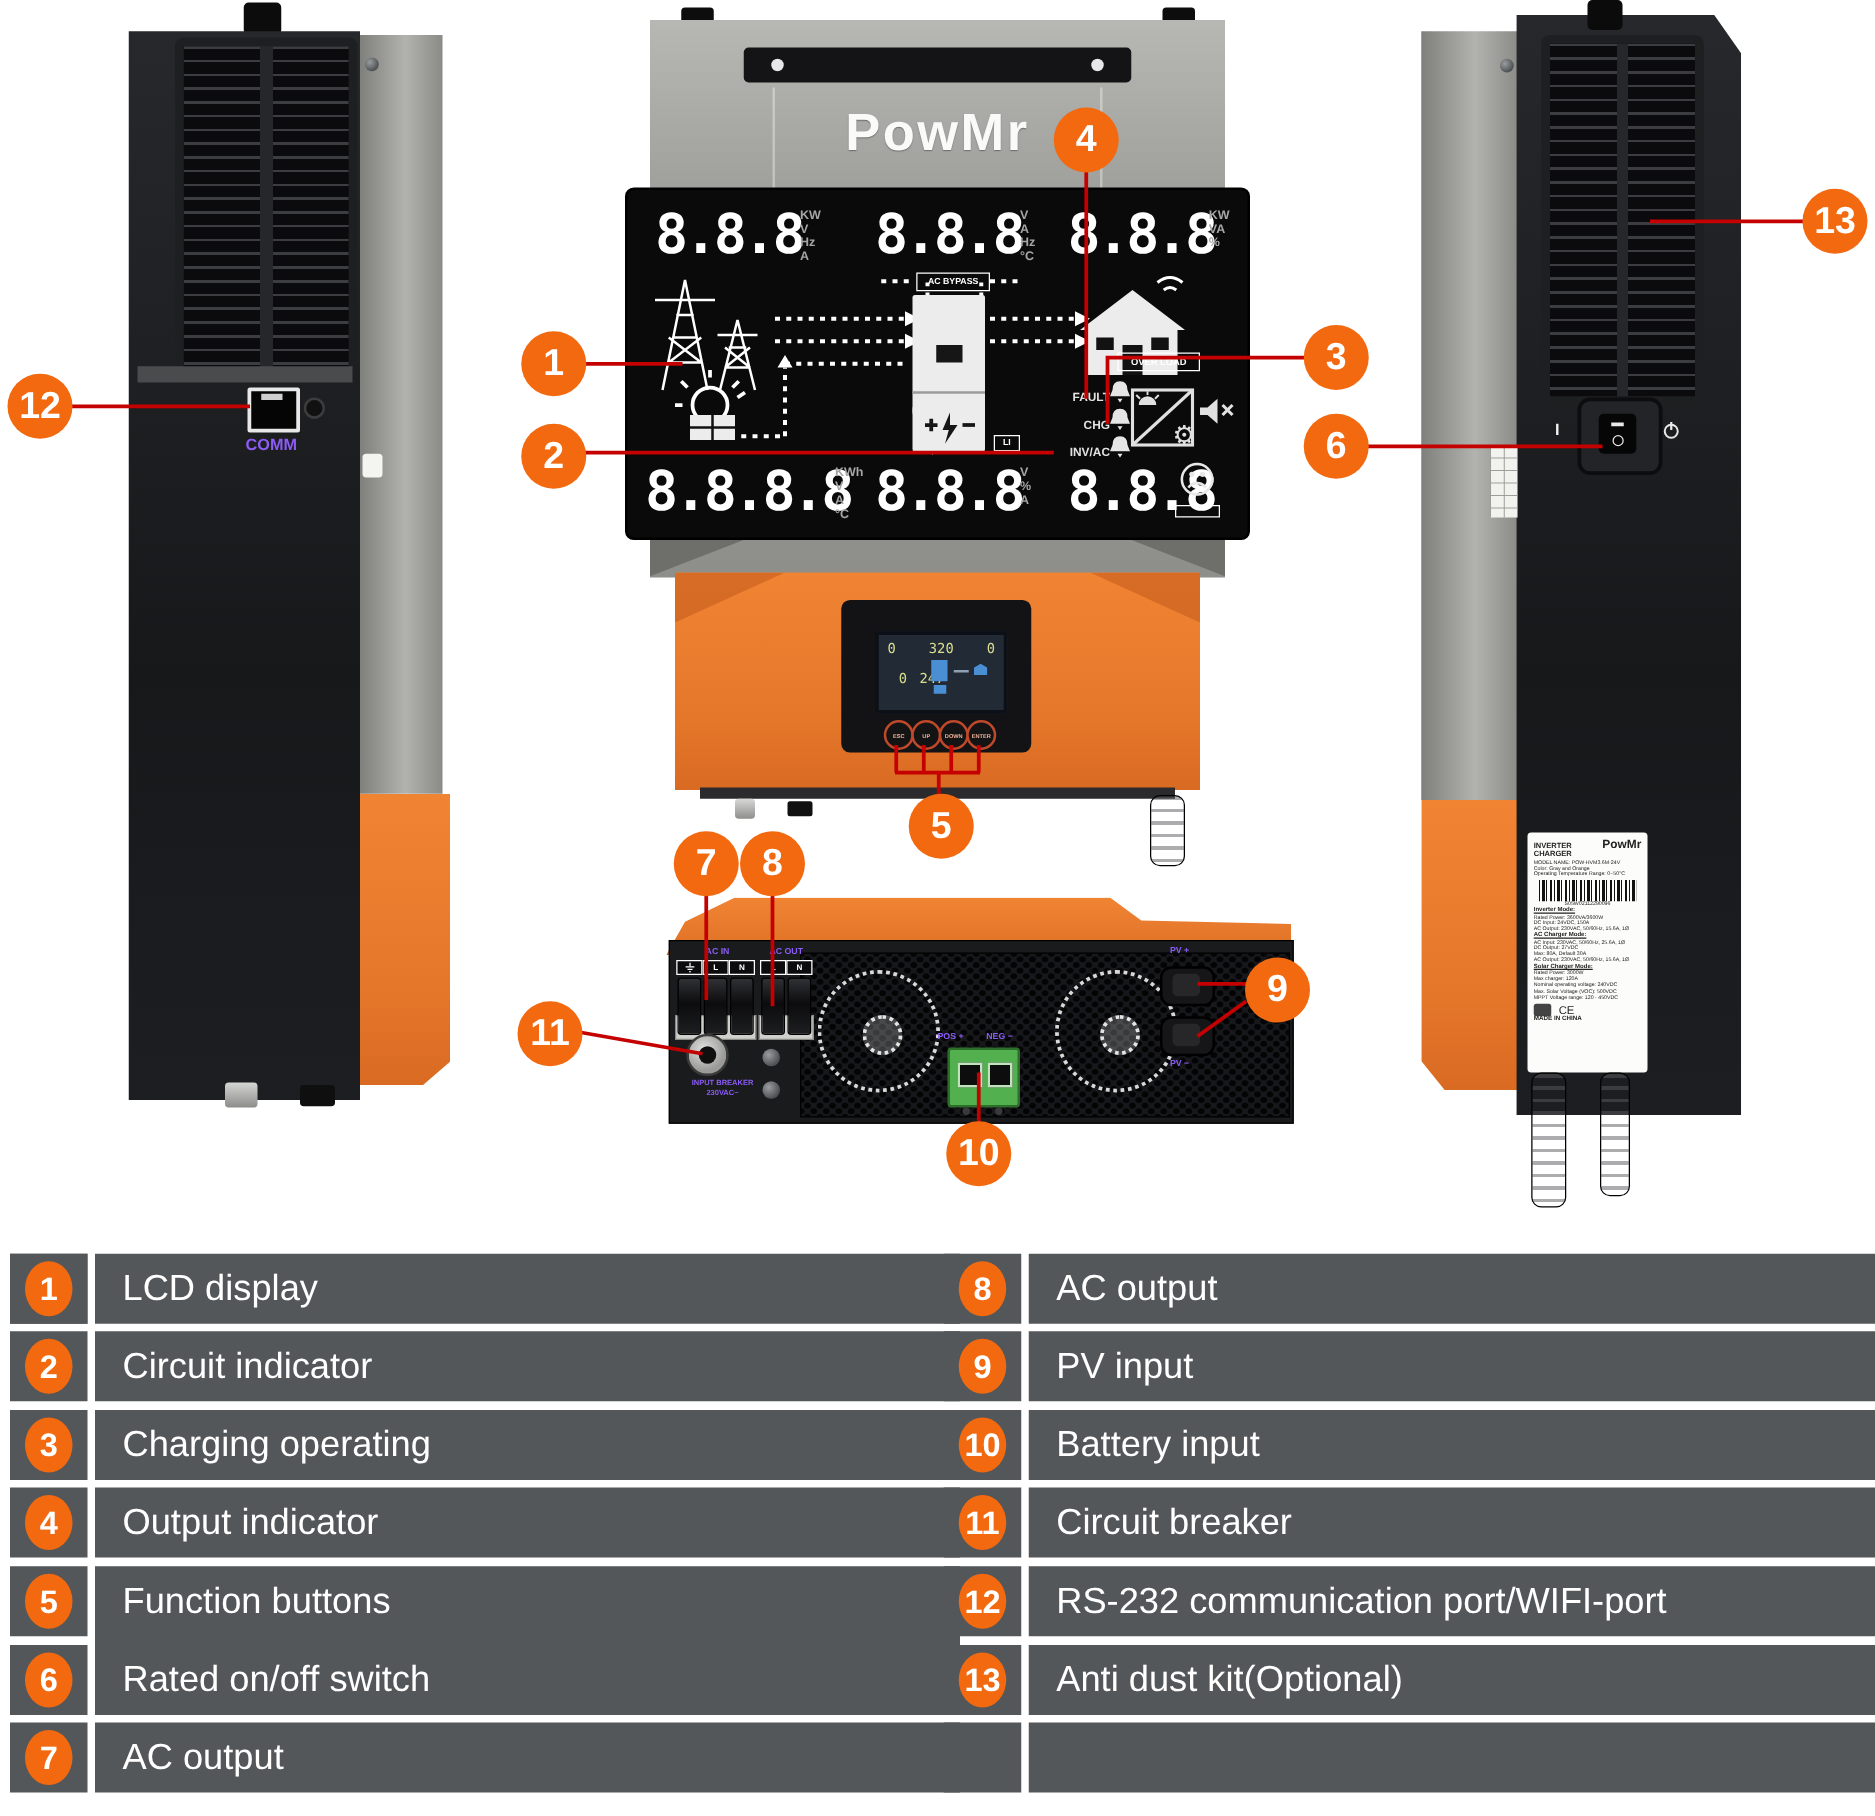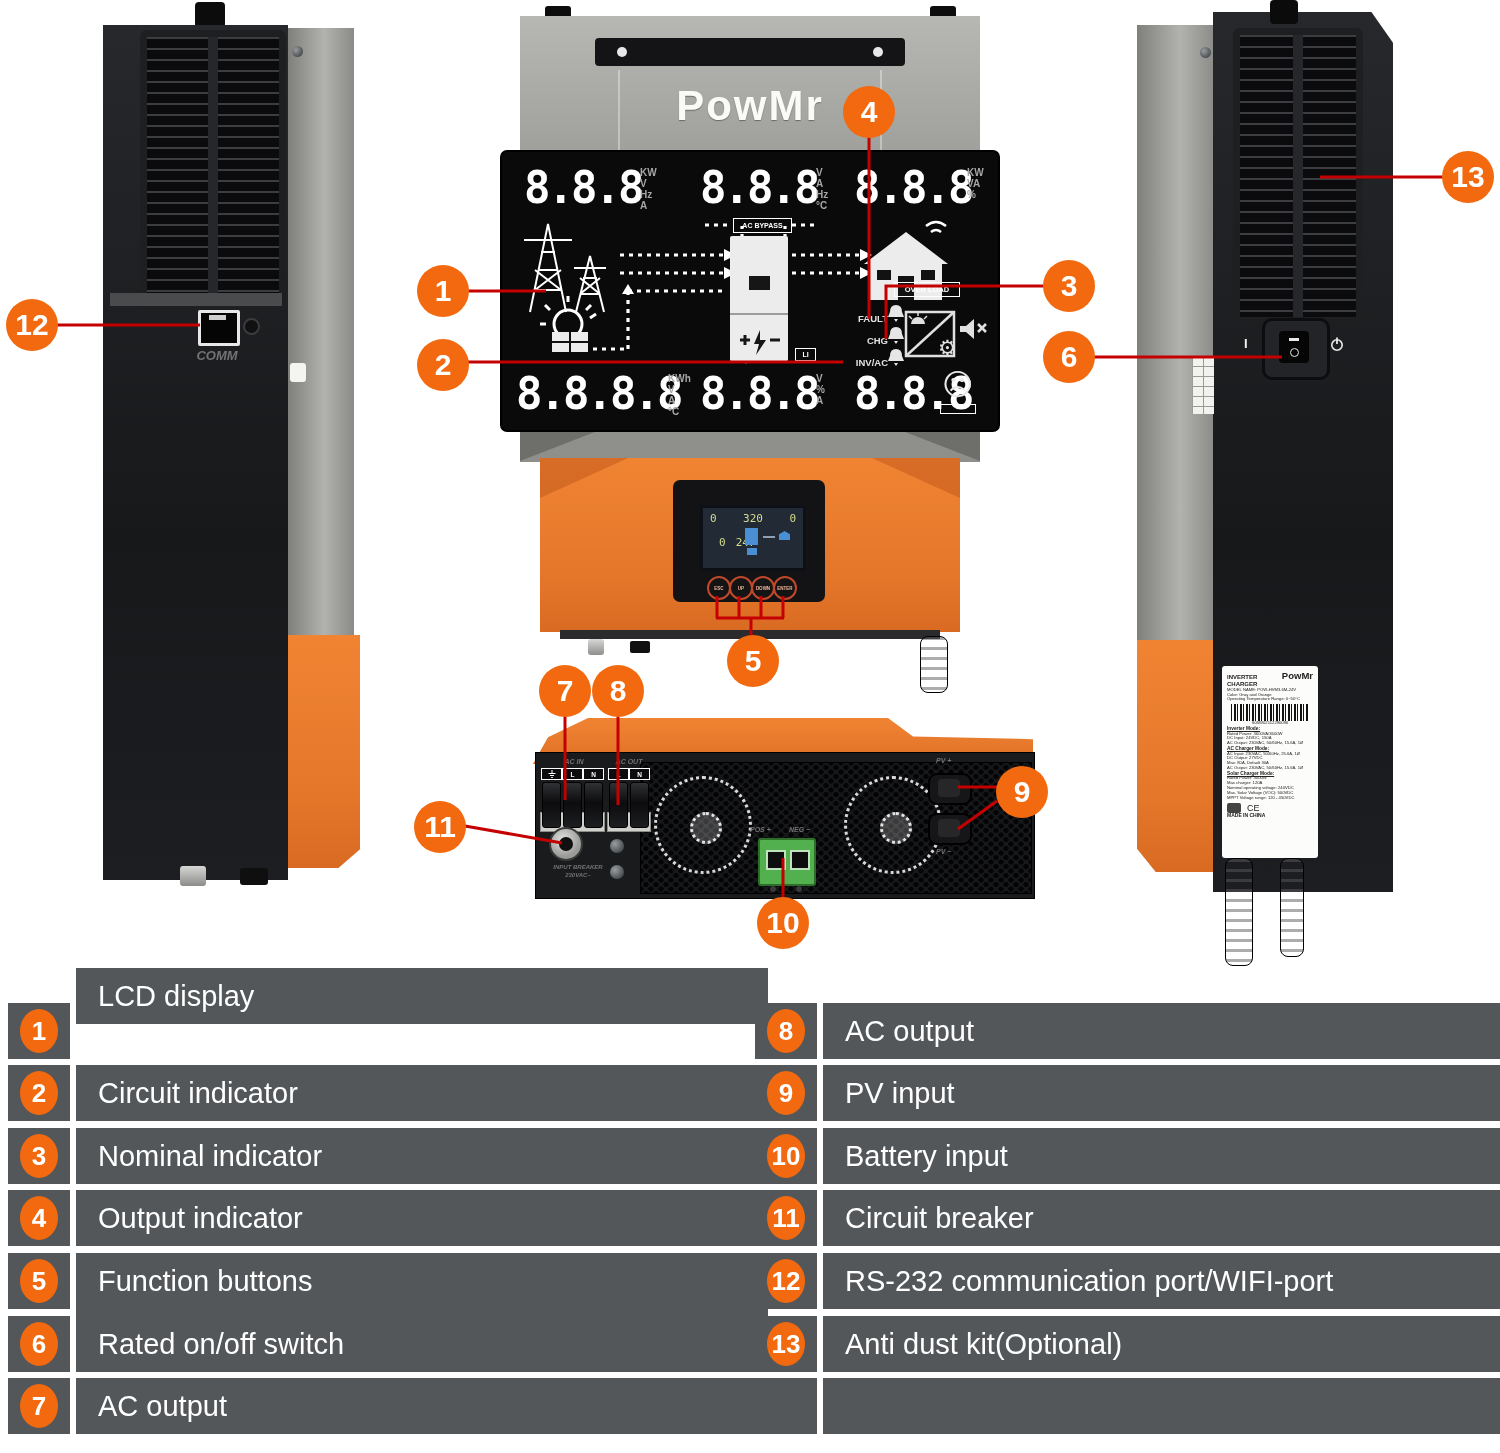--- a/index.html
+++ b/index.html
@@ -33,21 +33,21 @@
   
   .logo{color:#fafaf8;font-size:42px;font-weight:bold;letter-spacing:2px;text-align:center;
     text-shadow:0 1px 1px #6b6b67;}
   .btn{width:20px;height:20px;border-radius:50%;background:#141414;border:2px solid #c0492b;color:#f3b49a;
     font-size:4.5px;font-weight:bold;display:flex;align-items:center;justify-content:center;}
   .minilcd{background:#222a35;border:3px solid #0d1117;color:#d6dd8e;font-family:"DejaVu Sans Mono",monospace;}
   
   .tcell{border:1px solid #fff;color:#fff;font-size:6.5px;font-weight:bold;display:flex;align-items:center;justify-content:center;background:#0c0c0e;}
   .rocker{background:linear-gradient(180deg,#303134,#0c0c0e 45%,#1d1e20);border-radius:3px;border:1px solid #000;}
   .plate{background:#cfcfcb;border:1px solid #8b8b87;}
-  .wlbl{color:#737373;font-weight:bold;font-size:7px;white-space:nowrap;font-style:italic;}
+  .wlbl{color:#8b5cf6;font-weight:bold;font-size:7px;white-space:nowrap;}
   .mc4{background:linear-gradient(90deg,#2a2b2e,#0c0c0e 60%);border-radius:8px;border:1px solid #000;
     background-image:repeating-linear-gradient(180deg,rgba(90,90,95,.5) 0 3px,transparent 3px 10px);}
   
   .sticker{background:#fcfcfa;border-radius:3px;color:#222;padding:5px 5px;box-sizing:border-box;line-height:1.15;}
   .stk-t{font-size:6px;font-weight:bold;}
   .stk-b{font-size:9.5px;font-weight:bold;}
   .stk-s{font-size:4.2px;}
   .stk-h{font-size:4.8px;font-weight:bold;text-decoration:underline;}
   .barcode{height:17px;background:repeating-linear-gradient(90deg,#111 0 1px,transparent 1px 3px,#111 3px 5px,transparent 5px 6px);}
   
@@ -423,29 +423,29 @@
 </div>
 
 <div class="abs" style="left:0;top:985px;width:1500px;height:468px;background:#fff">
 
   <div class="abs lcell" style="left:8px;top:1003px;width:62px;height:56px;margin-top:-985px;transform:translateY(0)"></div>
 </div>
 
 <div class="abs lcell" style="left:8px;top:1003px;width:62px;height:56px;display:flex;align-items:center;justify-content:center">
     <span class="lnum">1</span>
   </div>
-<div class="abs lcell llabel" style="left:76px;top:968px;width:670px;height:56px">LCD display</div>
+<div class="abs lcell llabel" style="left:76px;top:1003px;width:670px;height:56px">LCD display</div>
 <div class="abs lcell" style="left:8px;top:1065px;width:62px;height:56px;display:flex;align-items:center;justify-content:center">
     <span class="lnum">2</span>
   </div>
 <div class="abs lcell llabel" style="left:76px;top:1065px;width:670px;height:56px">Circuit indicator</div>
 <div class="abs lcell" style="left:8px;top:1128px;width:62px;height:56px;display:flex;align-items:center;justify-content:center">
     <span class="lnum">3</span>
   </div>
-<div class="abs lcell llabel" style="left:76px;top:1128px;width:670px;height:56px">Nominal indicator</div>
+<div class="abs lcell llabel" style="left:76px;top:1128px;width:670px;height:56px">Charging operating</div>
 <div class="abs lcell" style="left:8px;top:1190px;width:62px;height:56px;display:flex;align-items:center;justify-content:center">
     <span class="lnum">4</span>
   </div>
 <div class="abs lcell llabel" style="left:76px;top:1190px;width:670px;height:56px">Output indicator</div>
 <div class="abs lcell" style="left:8px;top:1253px;width:62px;height:56px;display:flex;align-items:center;justify-content:center">
     <span class="lnum">5</span>
   </div>
 <div class="abs lcell llabel" style="left:76px;top:1253px;width:670px;height:68px">Function buttons</div>
 <div class="abs lcell" style="left:8px;top:1316px;width:62px;height:56px;display:flex;align-items:center;justify-content:center">
     <span class="lnum">6</span>

